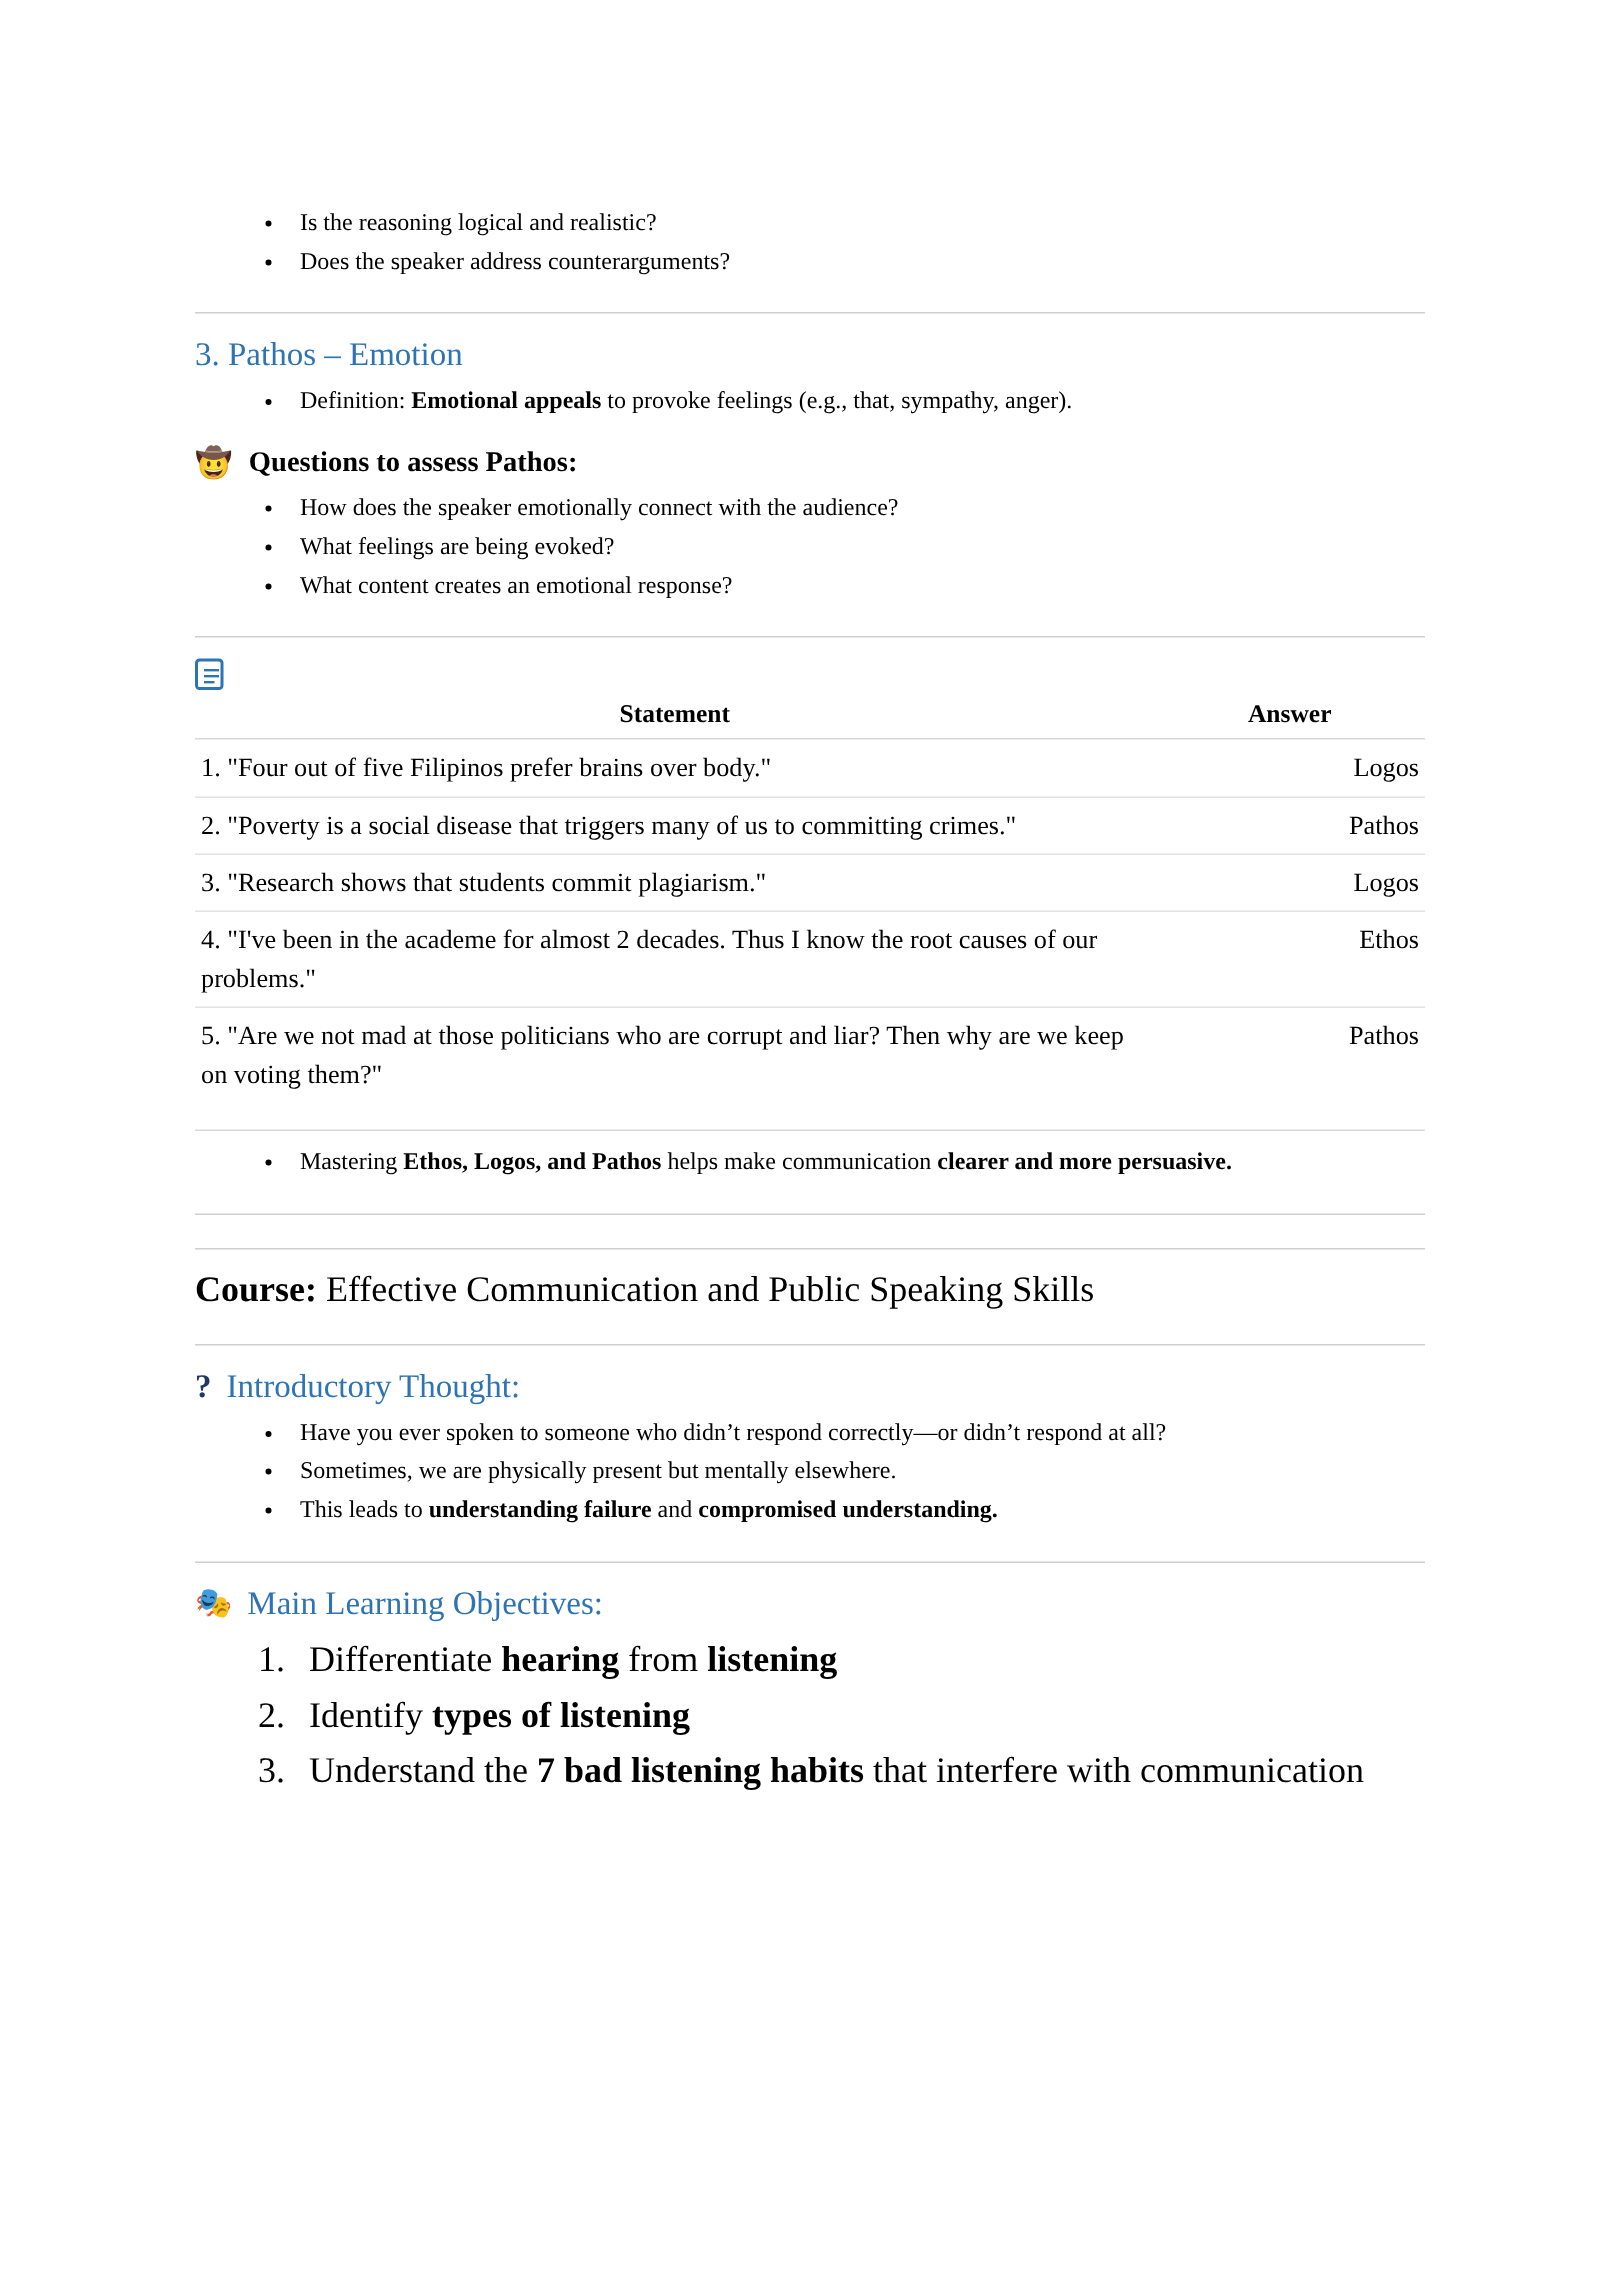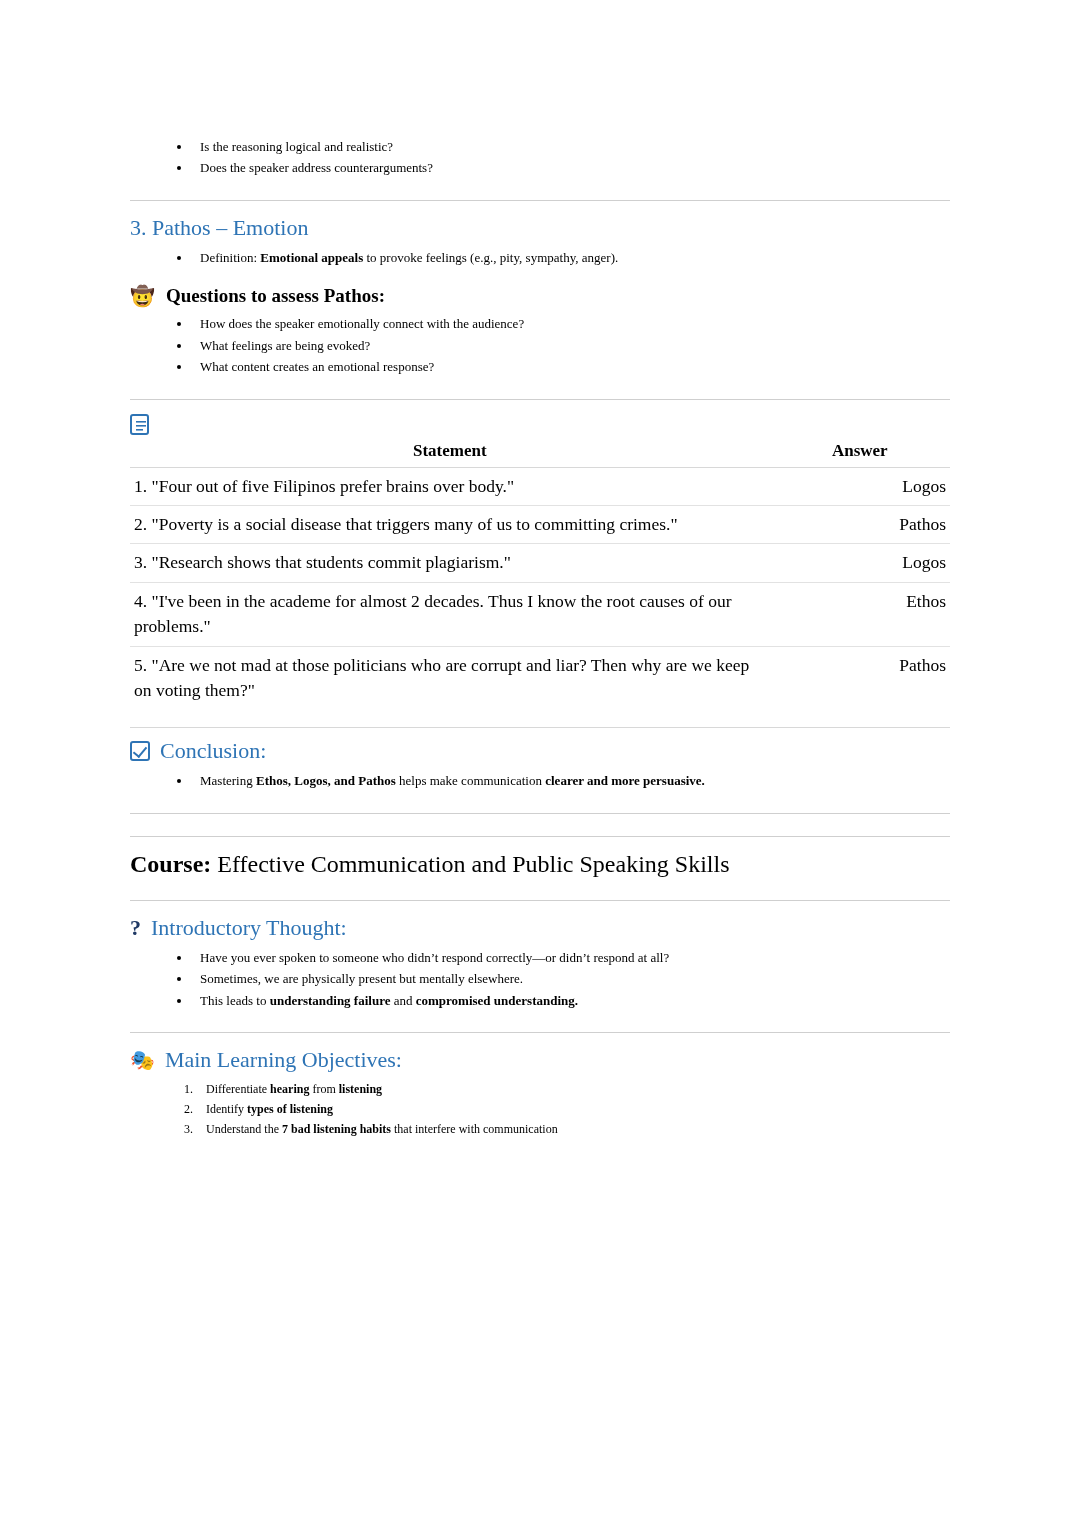--- a/index.html
+++ b/index.html
@@ -28,32 +28,32 @@
     border: 0;
     border-top: 1px solid #d8d8d8;
     margin: 18px 0 10px 0;
   }
   ul.bullets {
     margin: 8px 0 8px 0;
     padding-left: 62px;
     list-style: disc;
   }
   ul.bullets li {
-    font-size: 13px;
+    font-size: 16px;
     line-height: 1.42;
     margin: 3px 0;
     padding-left: 8px;
   }
   ol.numbers {
     margin: 8px 0 8px 0;
     padding-left: 66px;
     list-style: decimal;
   }
   ol.numbers li {
-    font-size: 12px;
+    font-size: 24px;
     line-height: 1.42;
     margin: 3px 0;
     padding-left: 10px;
   }
   .h-blue {
     color: #2e74b5;
     font-size: 22px;
     font-weight: normal;
     margin: 6px 0 4px 0;
     display: flex;
@@ -169,21 +169,21 @@
     <li>Does the speaker address counterarguments?</li>
   </ul>
 
   <hr class="hr">
 
   <div class="h-blue">
     <span>3. Pathos – Emotion</span>
   </div>
 
   <ul class="bullets">
-    <li><span>Definition: </span><b>Emotional appeals</b><span> to provoke feelings (e.g., pity, sympathy, anger).</span></li>
+    <li><span>Definition: </span><b>Emotional appeals</b><span> to provoke feelings (e.g., that, sympathy, anger).</span></li>
   </ul>
 
   <div class="subhead-bold">
     <span class="emoji">🤠</span>
     <span>Questions to assess Pathos:</span>
   </div>
 
   <ul class="bullets">
     <li>How does the speaker emotionally connect with the audience?</li>
     <li>What feelings are being evoked?</li>
@@ -222,24 +222,20 @@
       </tr>
       <tr>
         <td>5. "Are we not mad at those politicians who are corrupt and liar? Then why are we keep on voting them?"</td>
         <td class="ans">Pathos</td>
       </tr>
     </tbody>
   </table>
 
   <hr class="hr-thin">
 
-  <div class="h-blue">
-    <span class="blue-box-ico"></span>
-    <span>Conclusion:</span>
-  </div>
 
   <ul class="bullets">
     <li><span>Mastering </span><b>Ethos, Logos, and Pathos</b><span> helps make communication </span><b>clearer and more persuasive.</b></li>
   </ul>
 
   <hr class="hr">
 
 
   <hr class="hr">
 

